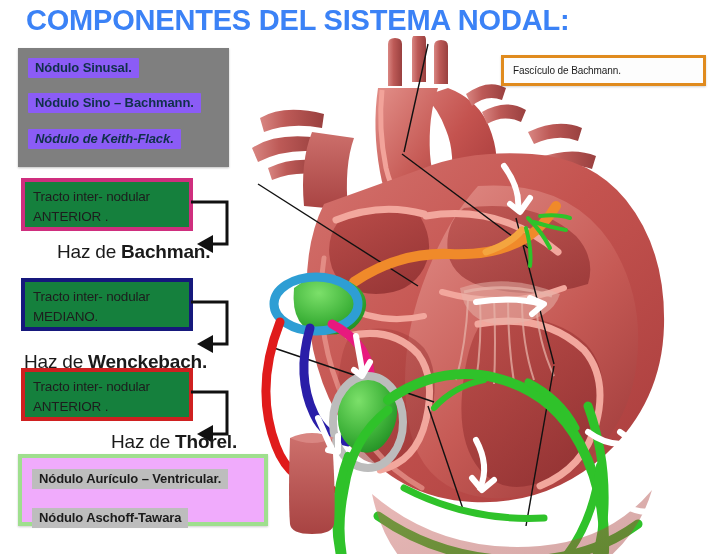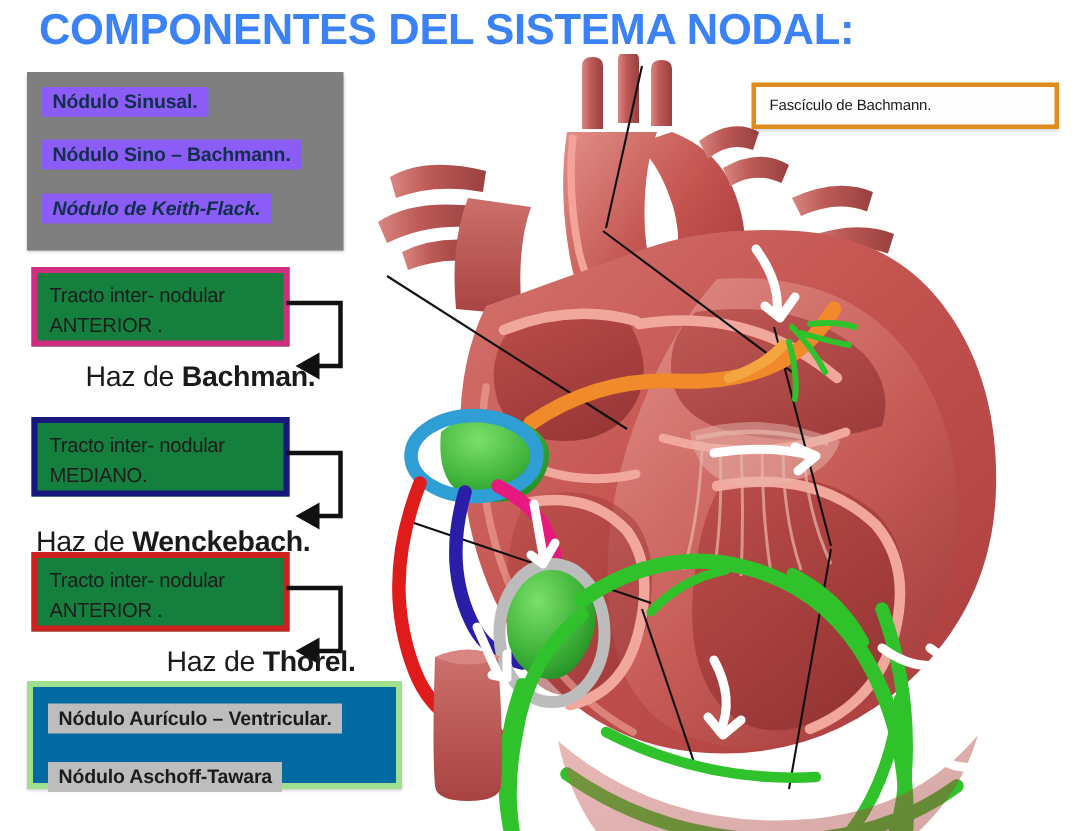--- a/index.html
+++ b/index.html
@@ -94,21 +94,21 @@
     pointer-events: none;
   }
 
   
   #av-group {
     position: absolute;
     left: 18px;
     top: 454px;
     width: 250px;
     height: 72px;
-    background: #0369a1;
+    background: #f0abfc;
     border: 4px solid #9fdf8e;
     box-sizing: border-box;
     box-shadow: 0 1px 2px rgba(0,0,0,0.2);
   }
   .gray-chip {
     position: absolute;
     background: #bdbdbd;
     color: #1b1b1b;
     font-size: 13px;
     font-weight: 600;

